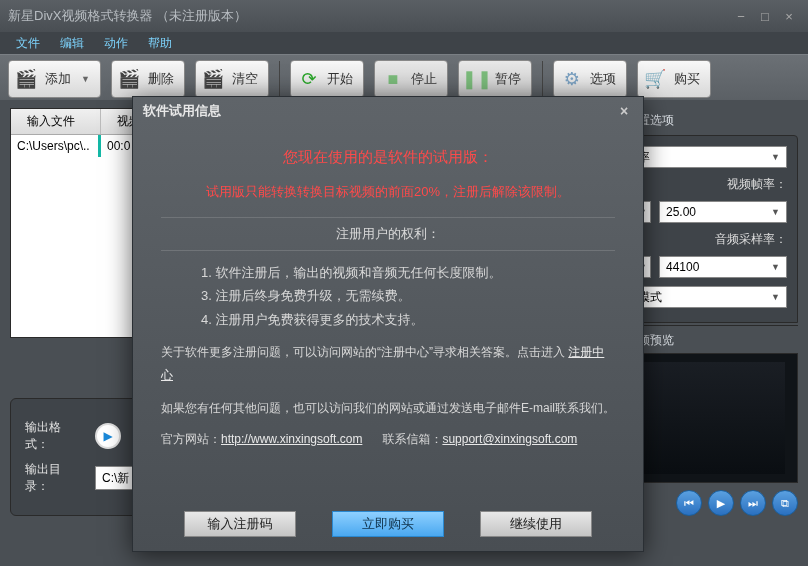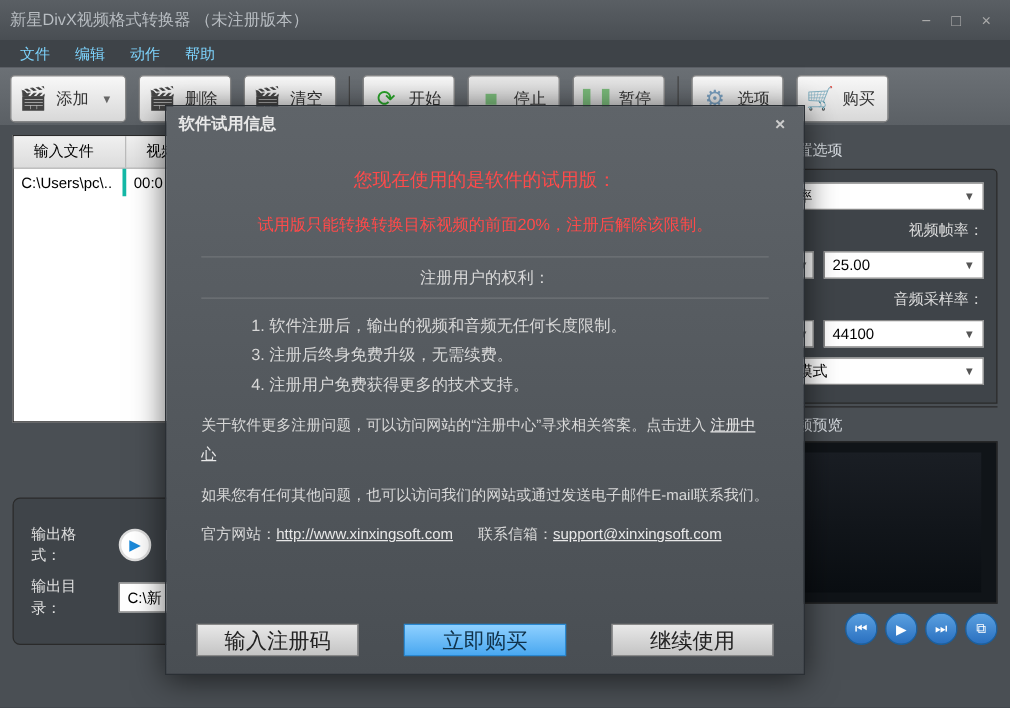--- a/index.html
+++ b/index.html
@@ -174,21 +174,21 @@
     width: 26px; height: 26px; border-radius: 50%;
     background: linear-gradient(#5aa0e0, #2a70c0);
     border: 1px solid #1a60a0;
     display: flex; align-items: center; justify-content: center;
     color: #fff; font-size: 11px;
   }
 
   
   .modal {
     position: absolute;
-    left: 132px; top: 84px;
+    left: 132px; top: 96px;
     width: 512px; height: 456px;
     background: linear-gradient(#5f6469, #494e53);
     border: 1px solid #2a2f34;
     box-shadow: 0 4px 24px rgba(0,0,0,0.6);
   }
   .modal .mtitle {
     height: 28px;
     display: flex; align-items: center;
     padding: 0 10px;
     color: #e8e8e8;
@@ -234,26 +234,26 @@
   .modal .para a, .modal .links a { color: #e8e8e8; text-decoration: underline; }
   .modal .links {
     display: flex; gap: 0; align-items: center;
     margin-top: 10px; font-size: 12px;
   }
   .modal .mbtns {
     position: absolute; left: 0; right: 0; bottom: 14px;
     display: flex; justify-content: center; gap: 36px;
   }
   .modal .mbtn {
-    width: 130px; height: 26px;
+    width: 112px; height: 26px;
     background: linear-gradient(#e8e8e8, #c4c4c4);
     border: 1px solid #888;
     color: #222;
     display: flex; align-items: center; justify-content: center;
-    font-size: 17px;
+    font-size: 13px;
   }
   .modal .mbtn.primary {
     background: linear-gradient(#8ed0ff, #4aa8f0);
     border-color: #2a88d0;
     color: #10324a;
   }
 </style>
 </head>
 <body>
 

